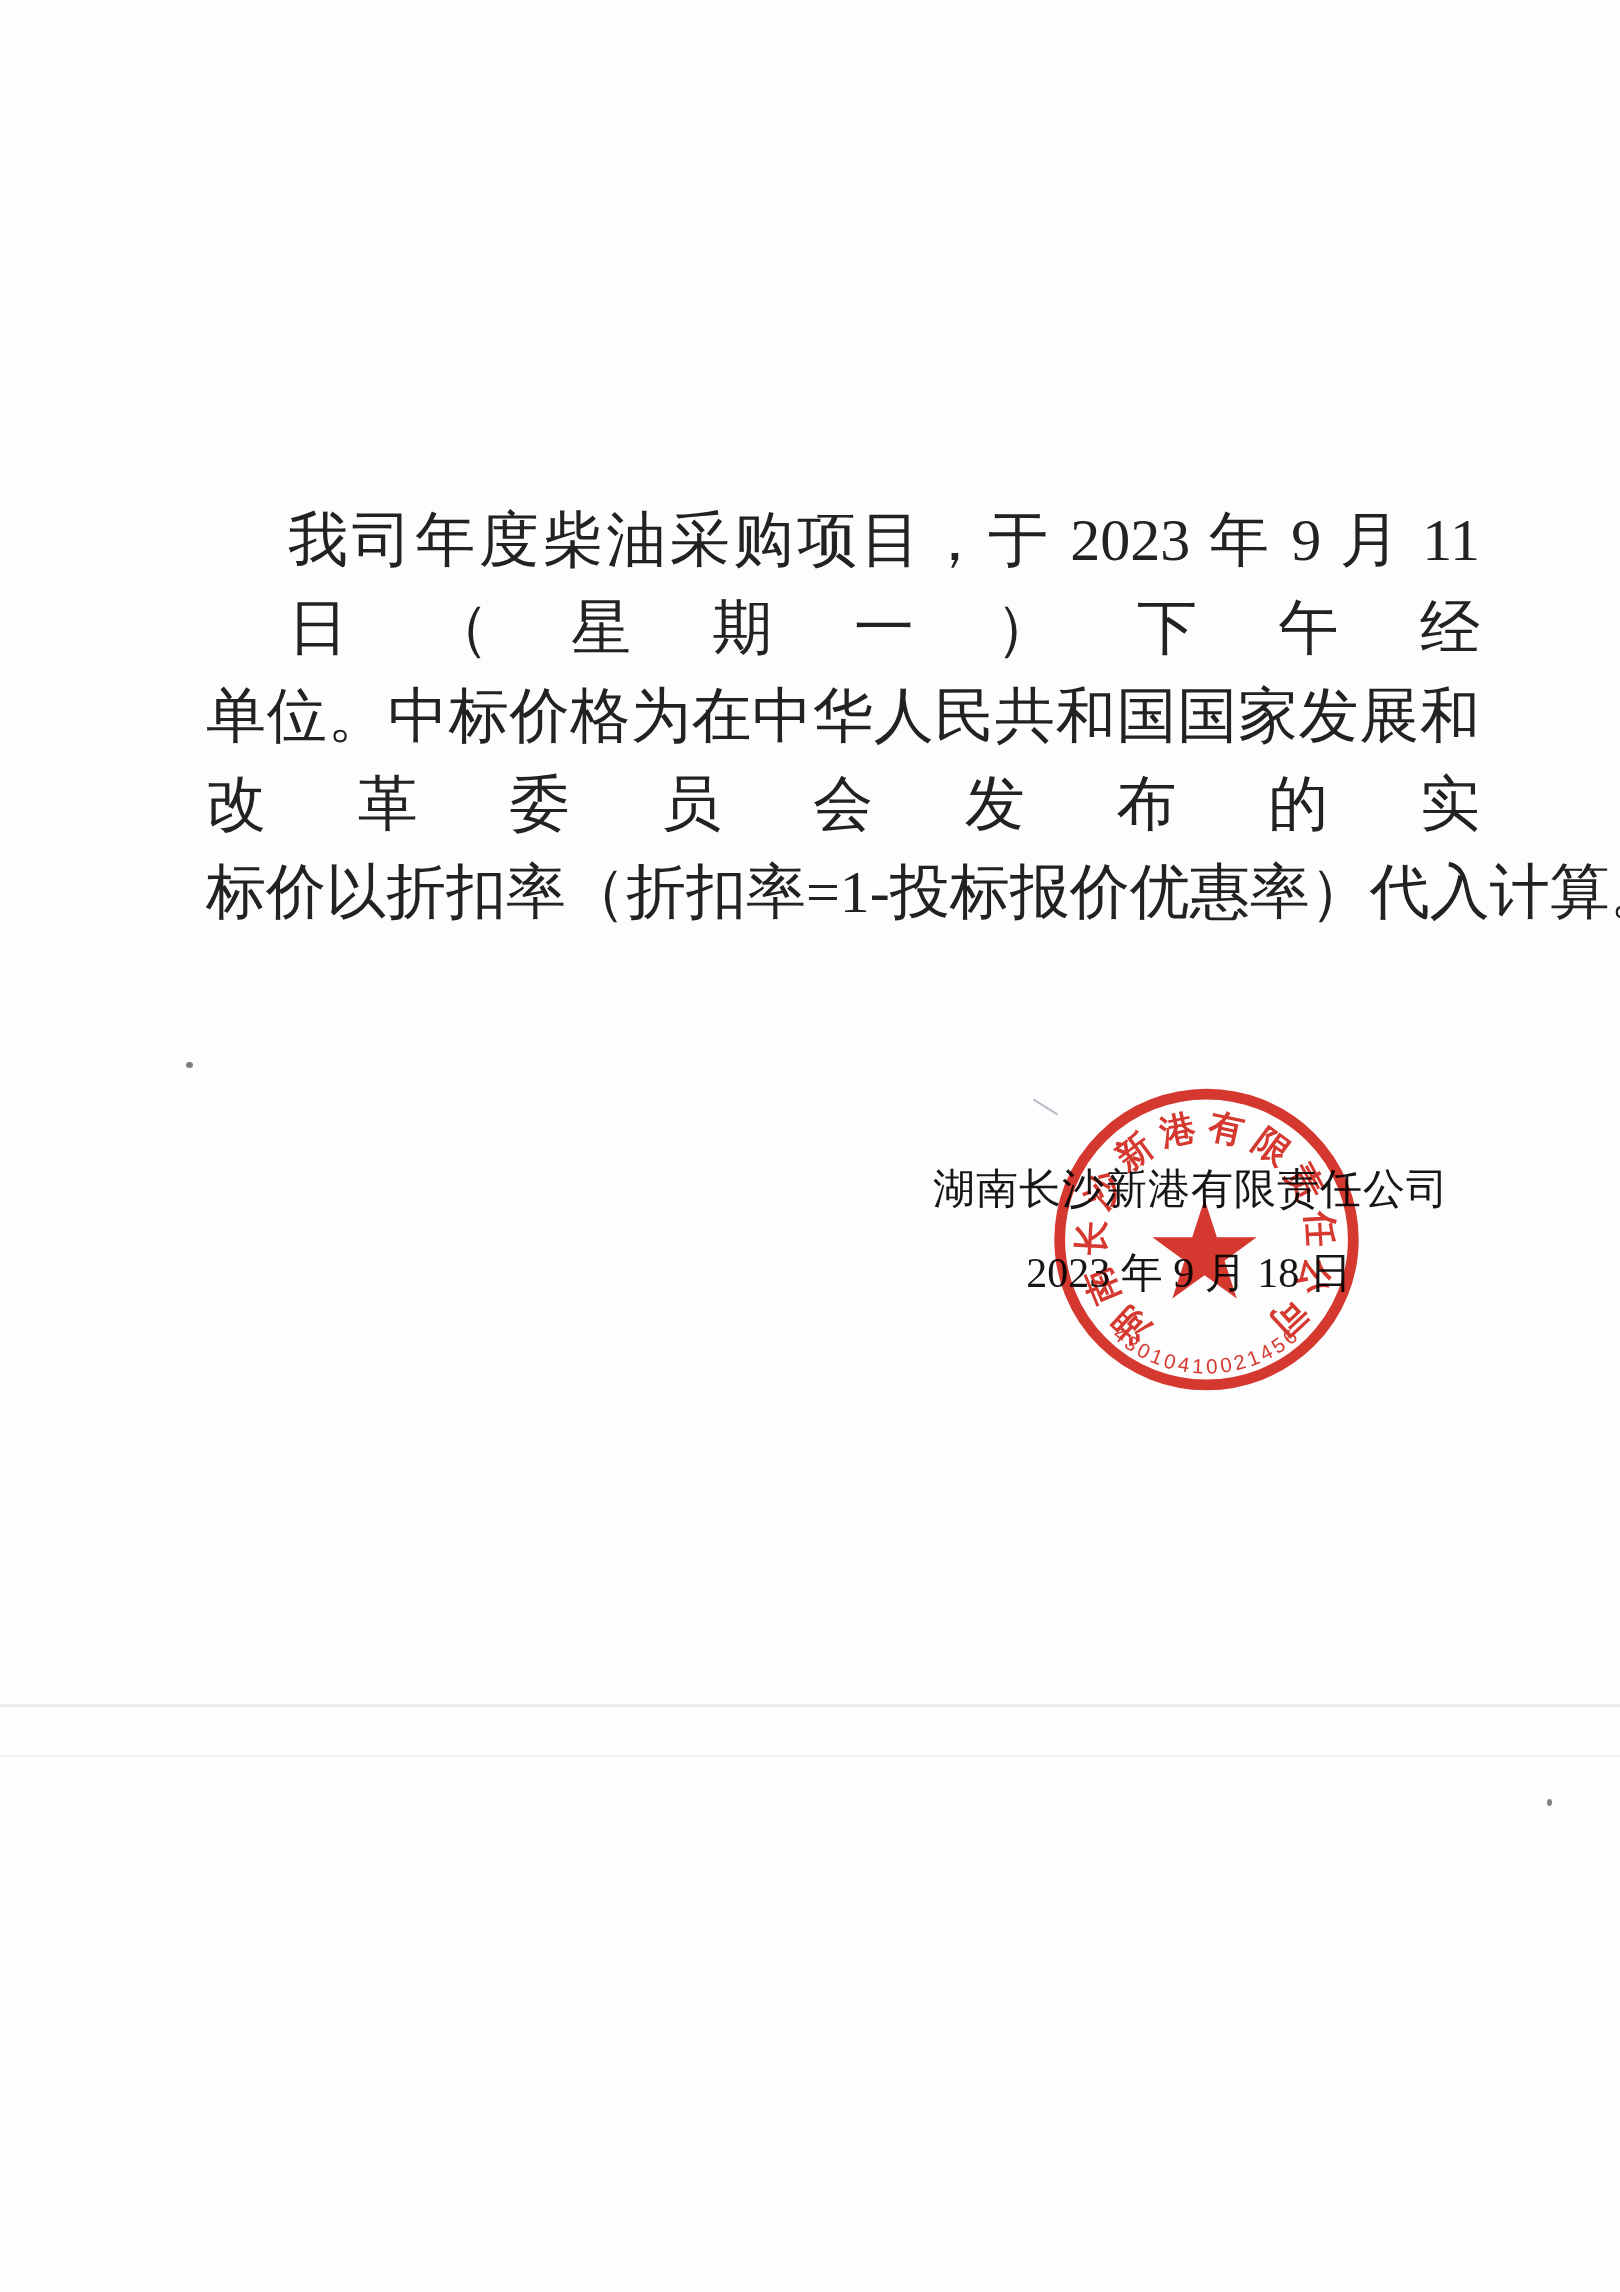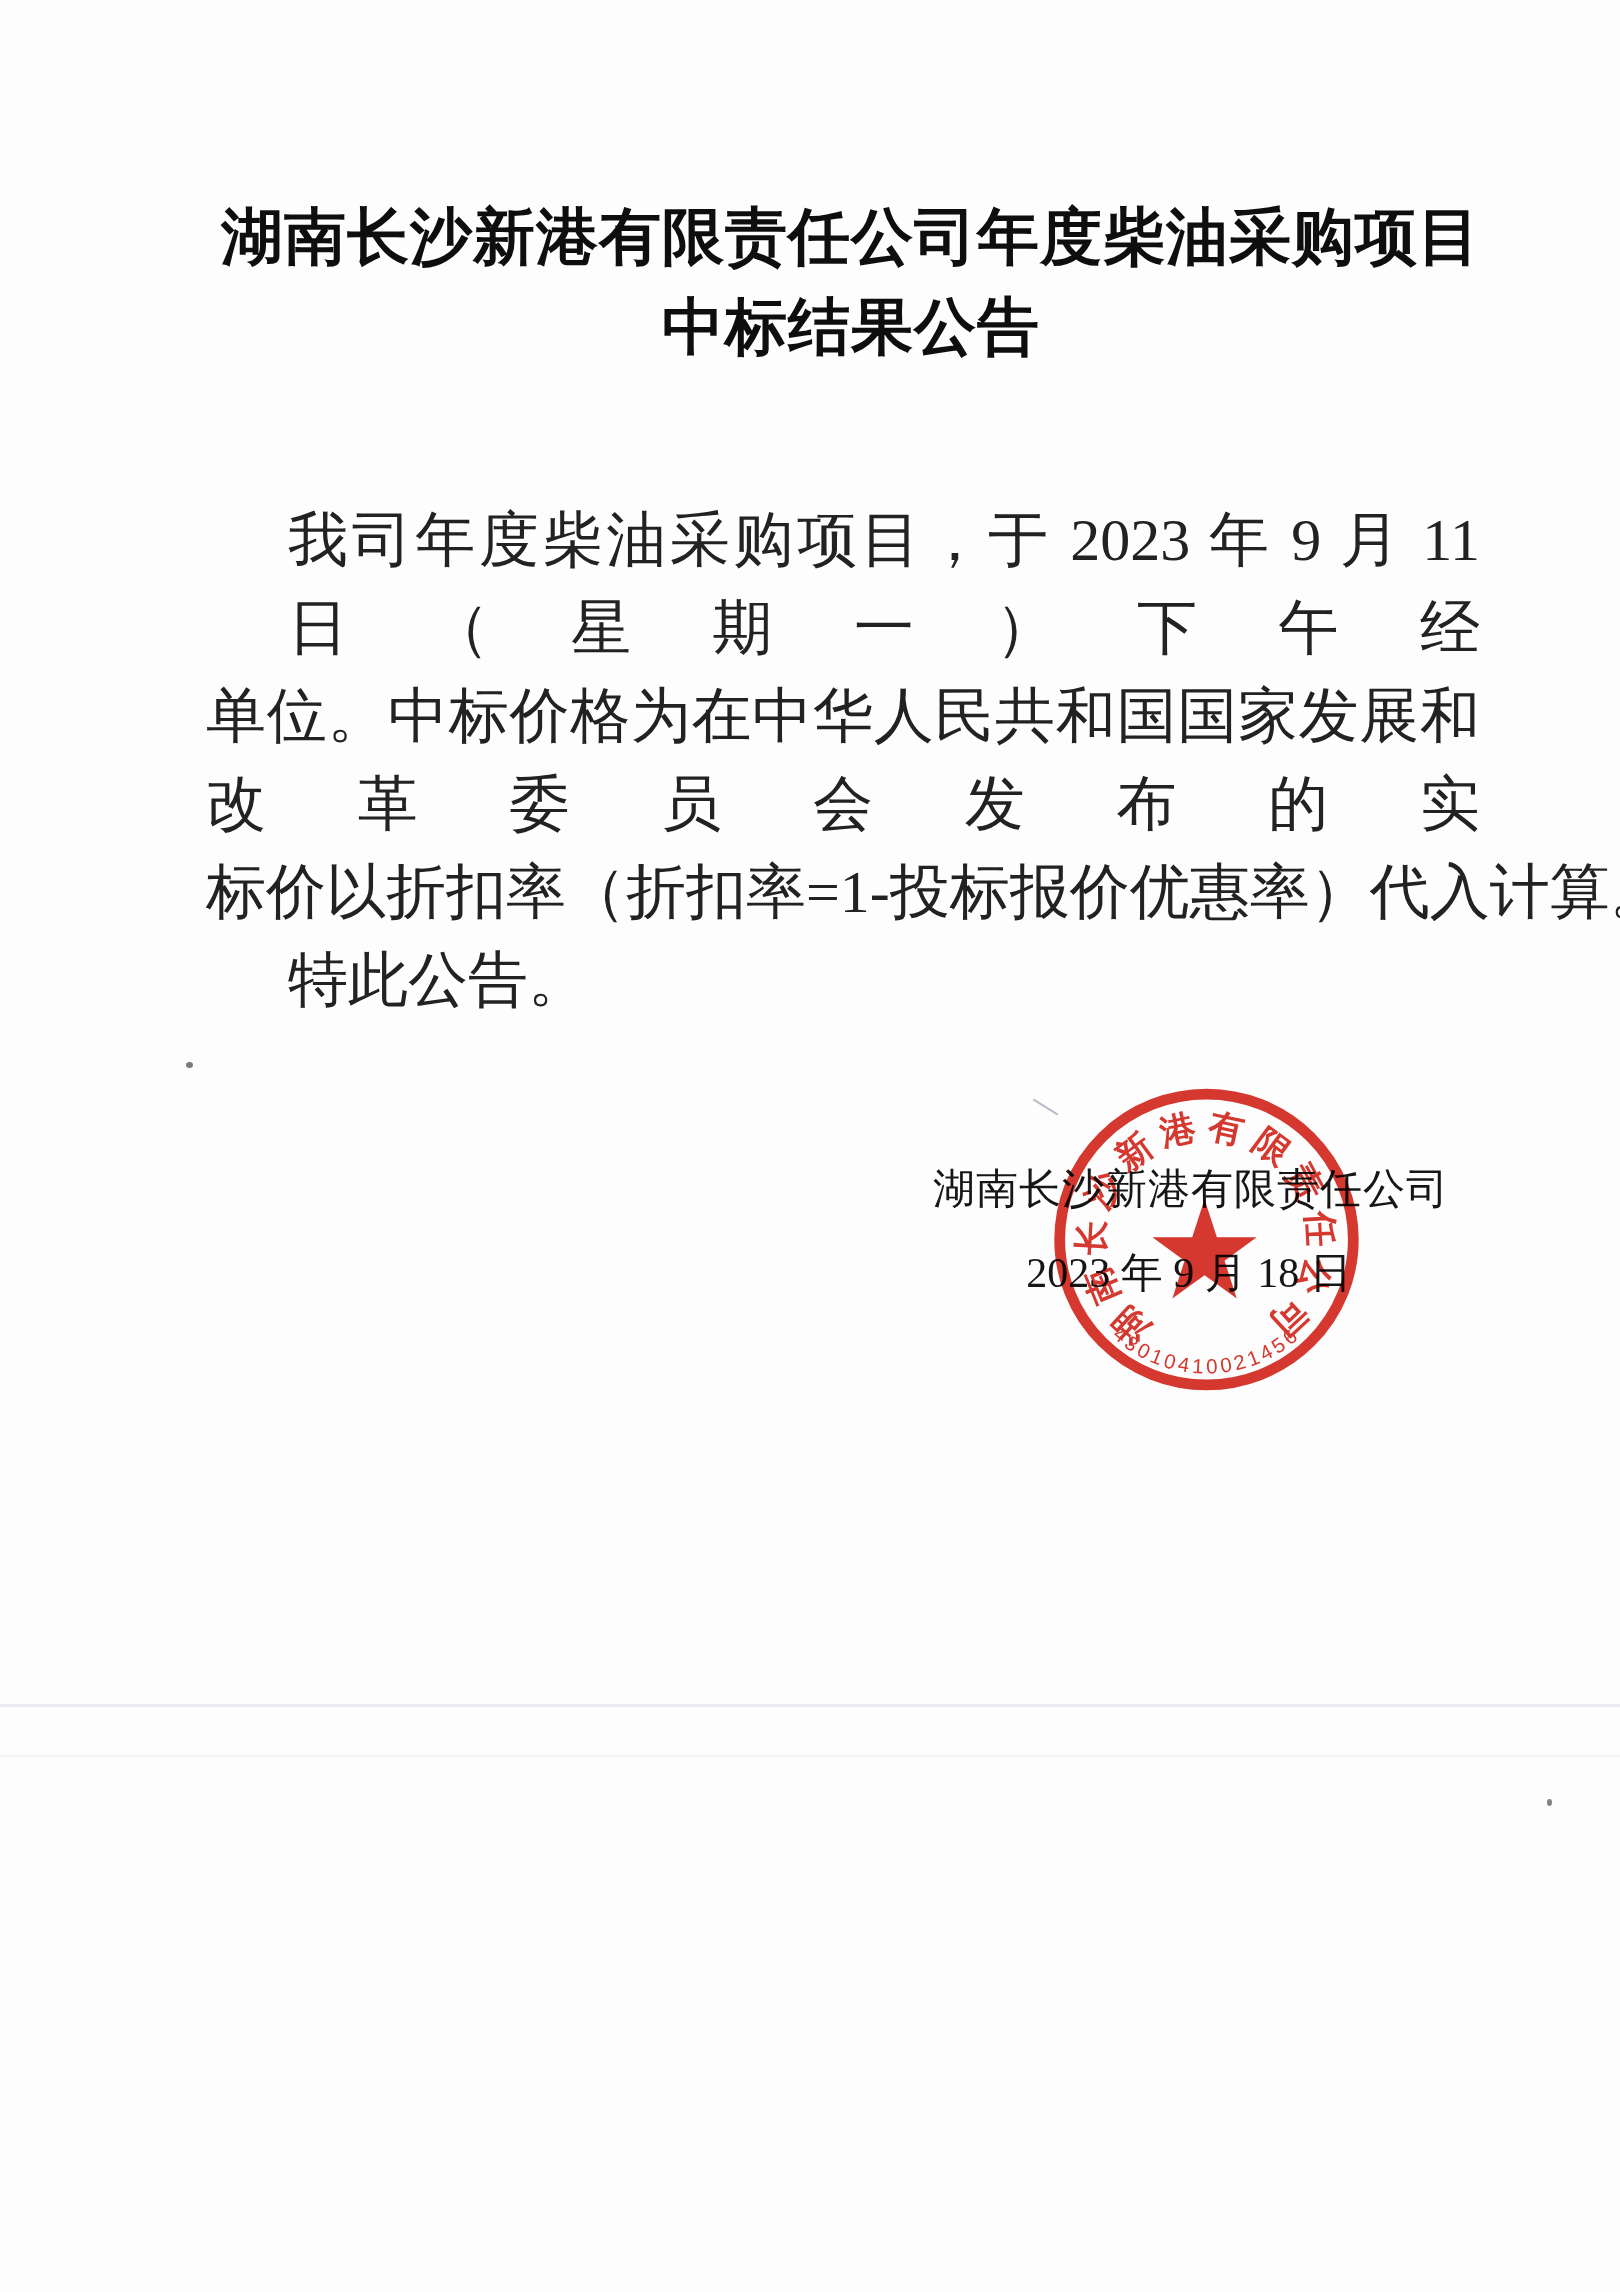--- a/index.html
+++ b/index.html
@@ -116,30 +116,25 @@
   .pencil-stroke {
     position: absolute; left: 1031px; top: 1106px; width: 29px; height: 2px;
     background: #b9bcc6; transform: rotate(32deg); border-radius: 2px;
   }
 </style>
 </head>
 <body>
 
 <div class="page">
 
-  <div class="title-block">
-    <div class="title-line">湖南长沙新港有限责任公司年度柴油采购项目</div>
-    <div class="title-line">中标结果公告</div>
-  </div>
 
   <div class="body-block">
     <div class="body-line fill indent">我司年度柴油采购项目，于 2023 年 9 月 11 日（星期一）下午经</div>
     <div class="body-line fill">单位。中标价格为在中华人民共和国国家发展和改革委员会发布的实</div>
     <div class="body-line">标价以折扣率（折扣率=1-投标报价优惠率）代入计算。）</div>
-    <div class="body-line indent">特此公告。</div>
   </div>
 
   <div class="signature-block">
     <div class="sig-company">湖南长沙新港有限责任公司</div>
     <div class="sig-date">2023 年 9 月 18 日</div>
   </div>
 
   <div class="seal">
     <svg viewBox="0 0 332 330" xmlns="http://www.w3.org/2000/svg">
       <defs>

